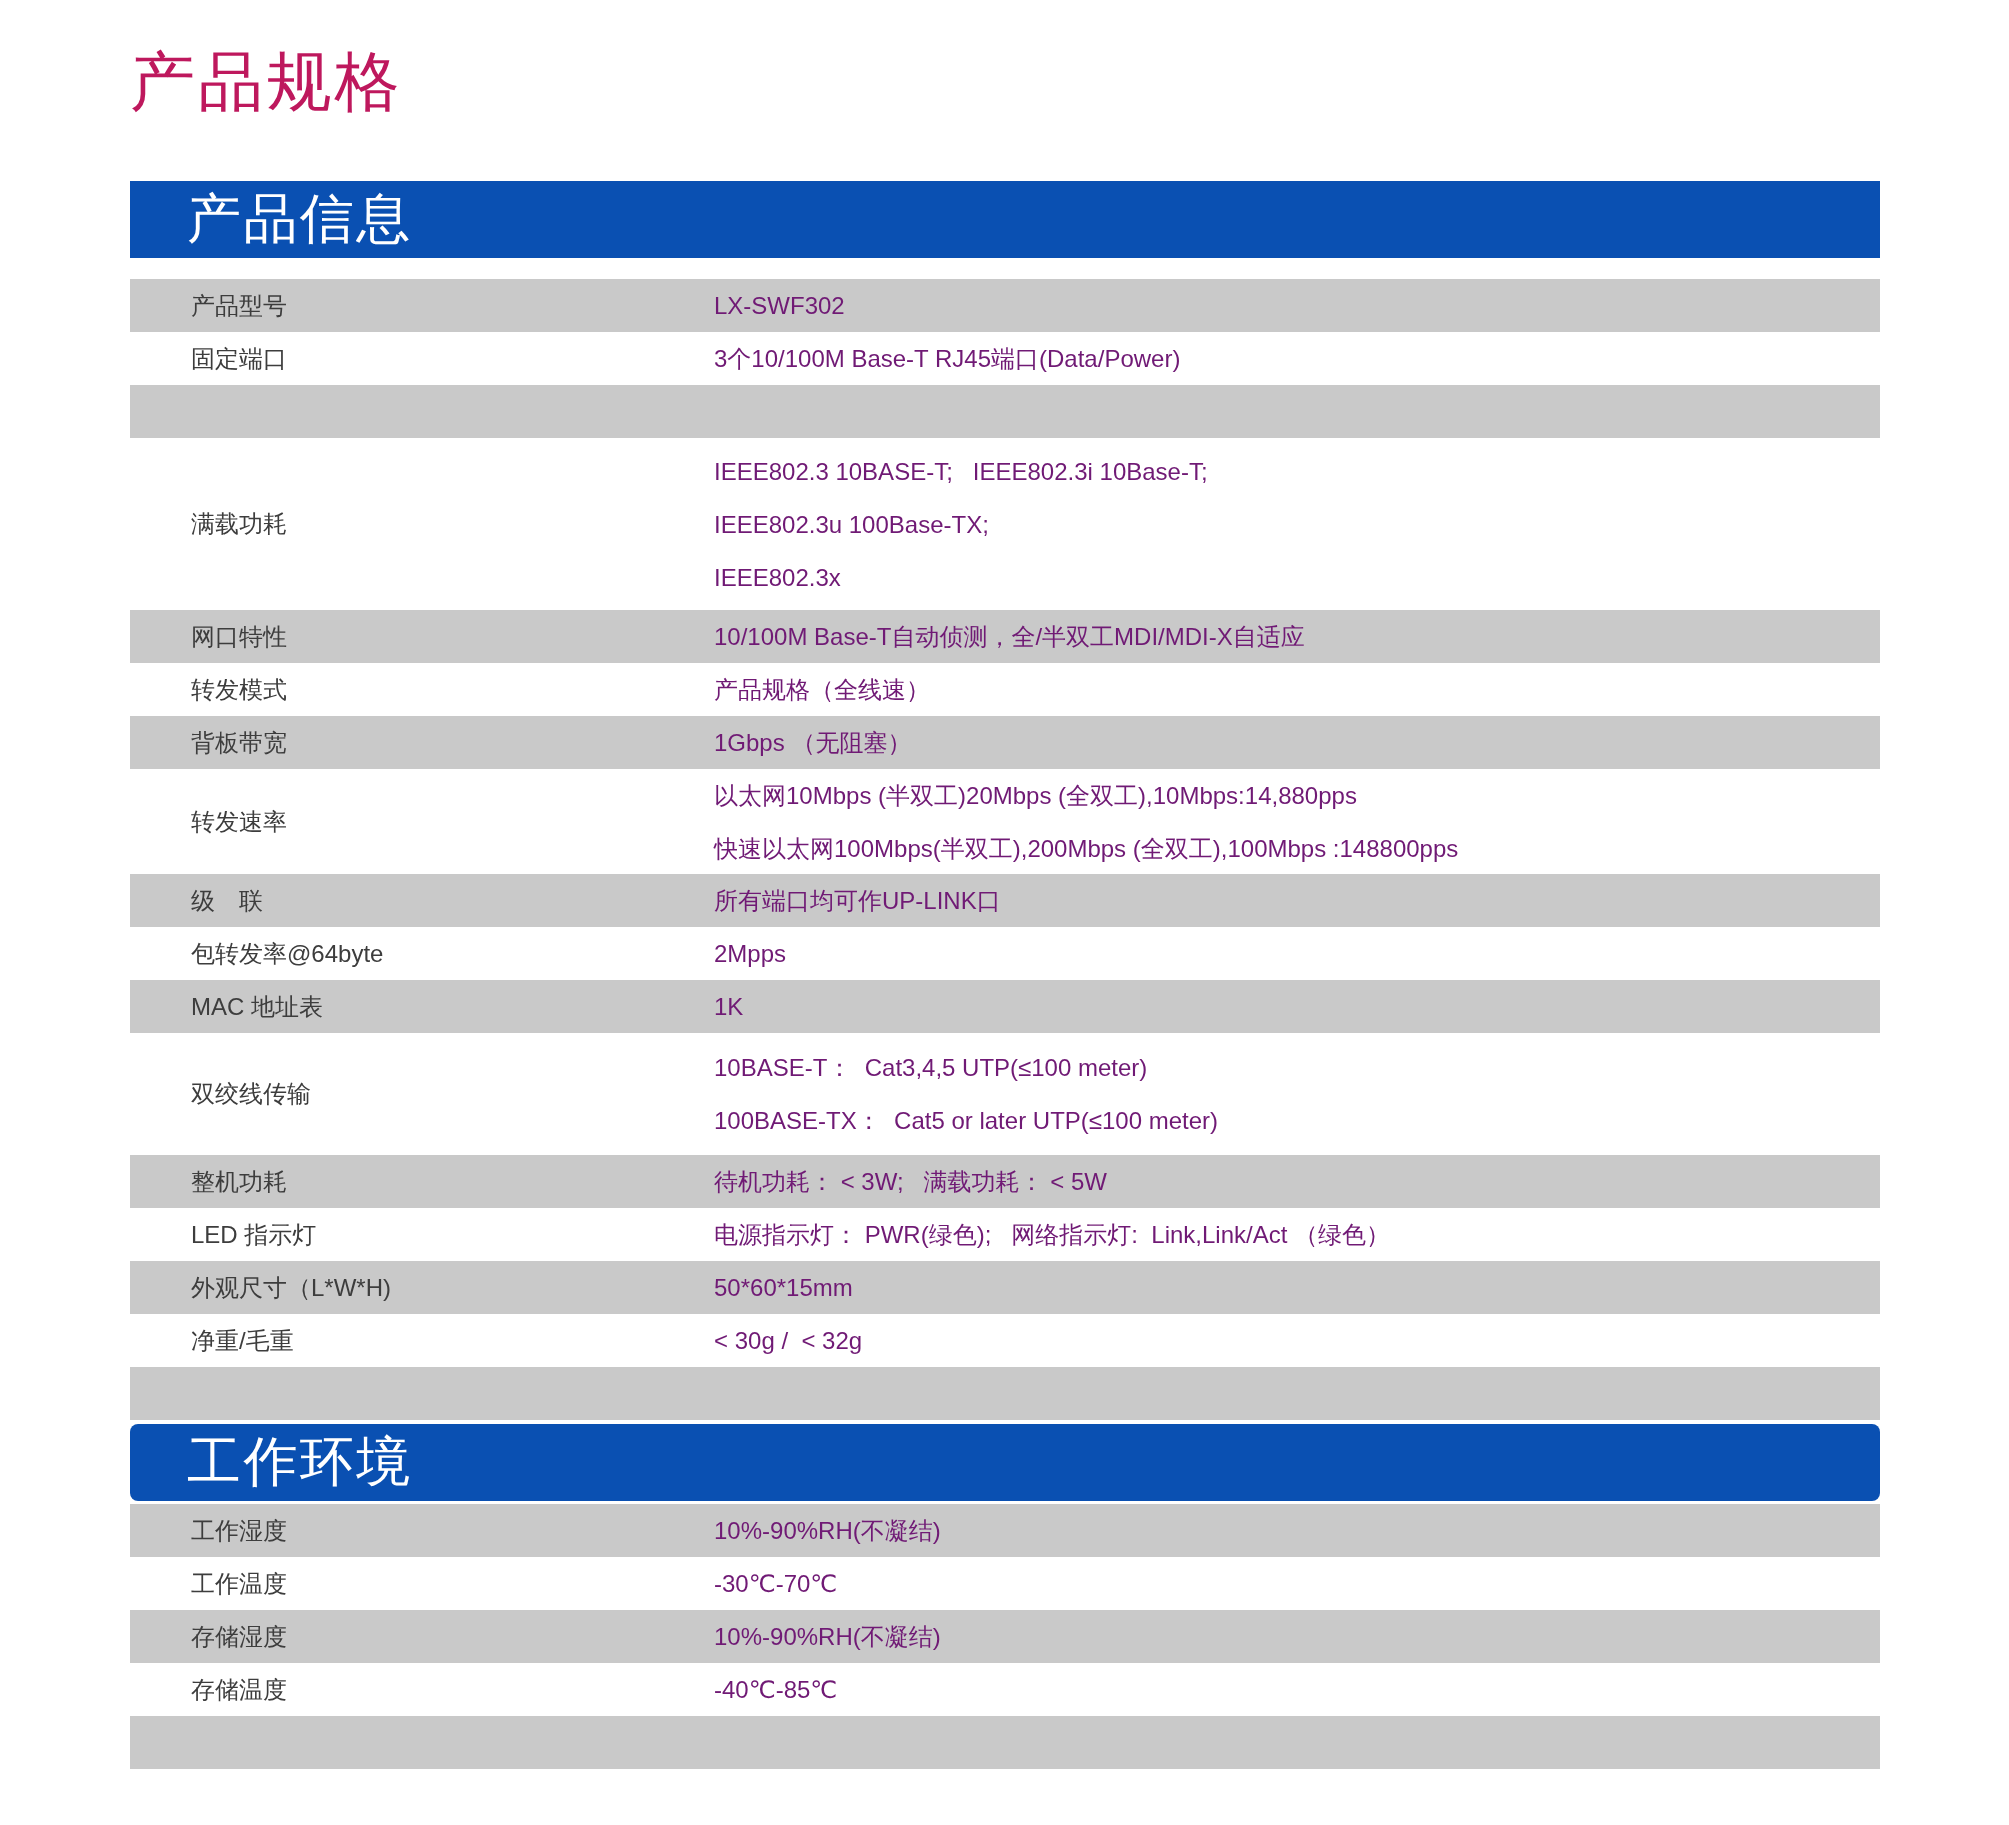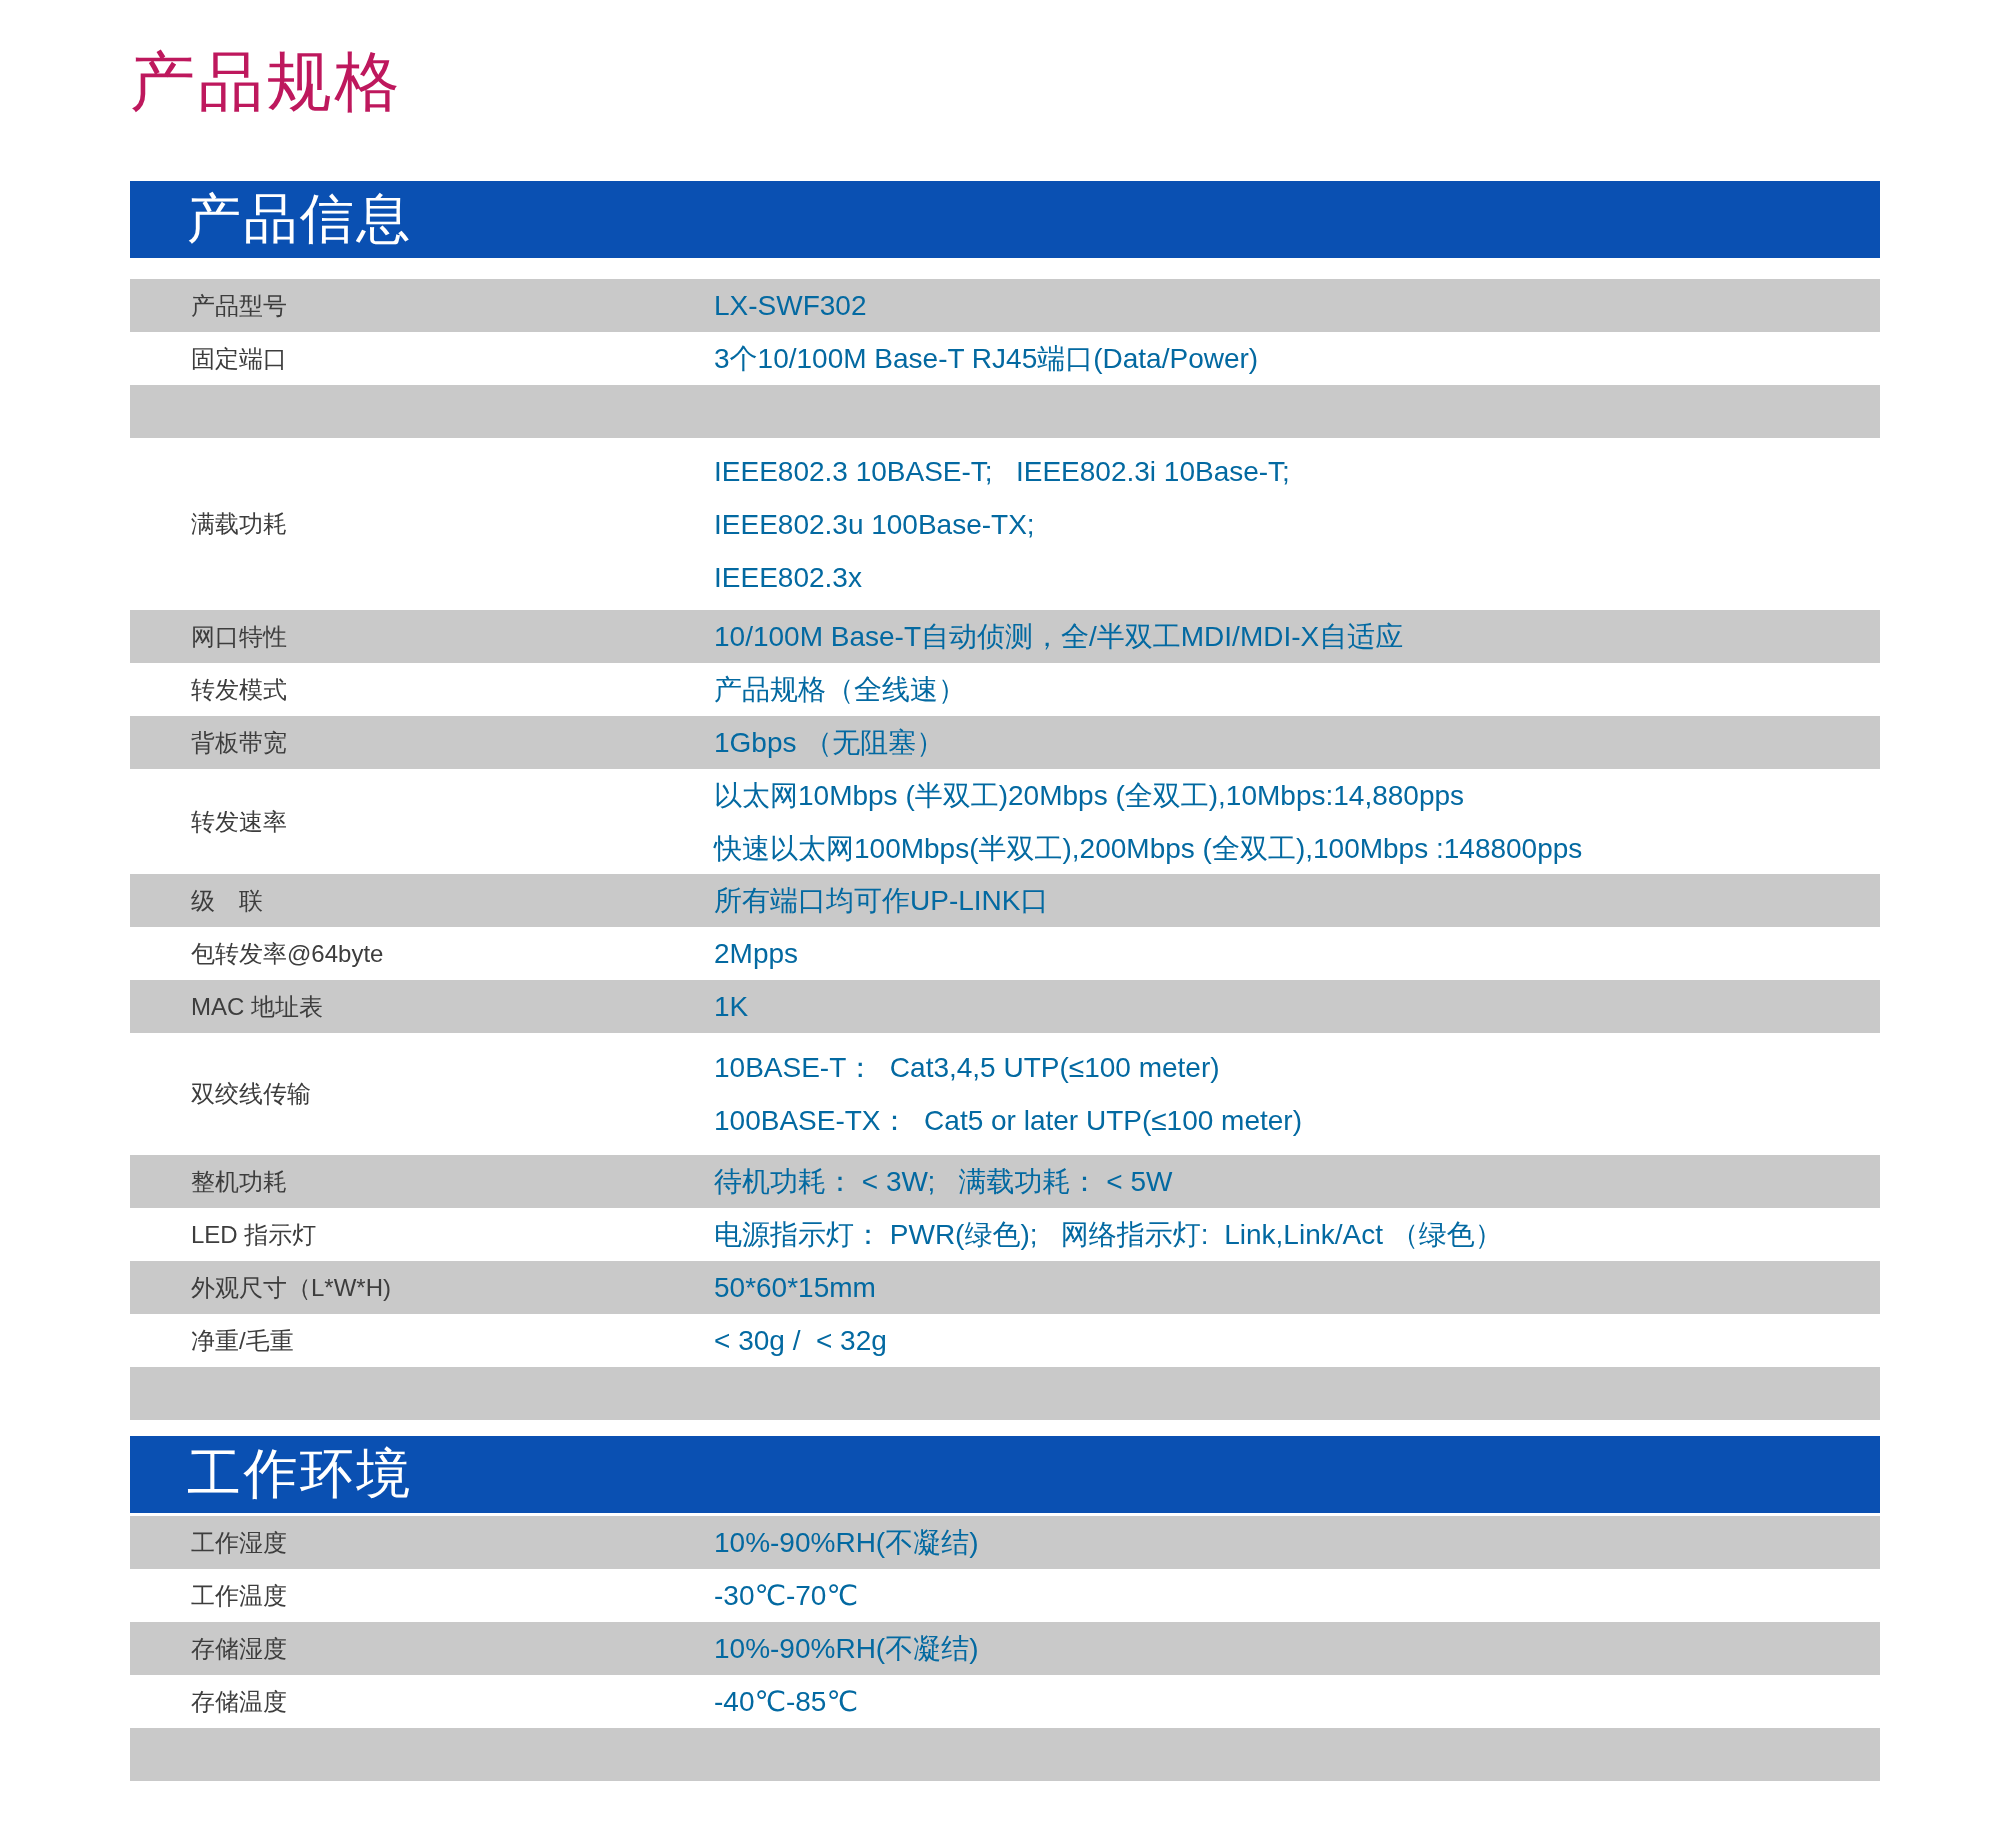--- a/index.html
+++ b/index.html
@@ -7,33 +7,33 @@
   .page{position:relative;width:2009px;height:1825px;background:#ffffff;overflow:hidden;}
   .content{margin:0 130px;width:1750px;}
 
   .doc-title{
     padding-top:34px;height:96px;line-height:96px;
     font-size:65px;color:#be185d;letter-spacing:3.2px;font-weight:400;
   }
 
   .banner{height:77px;background:#0a50b2;display:flex;align-items:center;}
   #banner0{margin-top:51px;margin-bottom:21px;}
-  #banner1{margin-top:16px;margin-bottom:3.2px;}
+  #banner1{margin-top:4px;margin-bottom:3.2px;border-radius:8px;}
   .banner-text{color:#ffffff;font-size:54px;padding-left:57px;letter-spacing:2.4px;font-weight:400;}
 
   .section{width:1750px;}
   .row{display:flex;align-items:center;height:53px;background:#ffffff;}
   .section .row:nth-child(odd){background:#c9c9c9;}
   
   #sec0 .row:nth-child(4){height:172px;}   
   #sec0 .row:nth-child(8){height:105px;}   
   #sec0 .row:nth-child(12){height:122px;}  
 
   .cell-label{width:523px;padding-left:61px;flex-shrink:0;font-size:24px;color:#3d3d3d;}
-  .cell-value{font-size:28px;color:#0369a1;}
+  .cell-value{font-size:24px;color:#701a75;}
   .vl{line-height:53px;white-space:pre-wrap;}
 </style>
 </head>
 <body>
 
 <div class="page">
   <div class="content">
 
     <div class="doc-title">产品规格</div>
 

